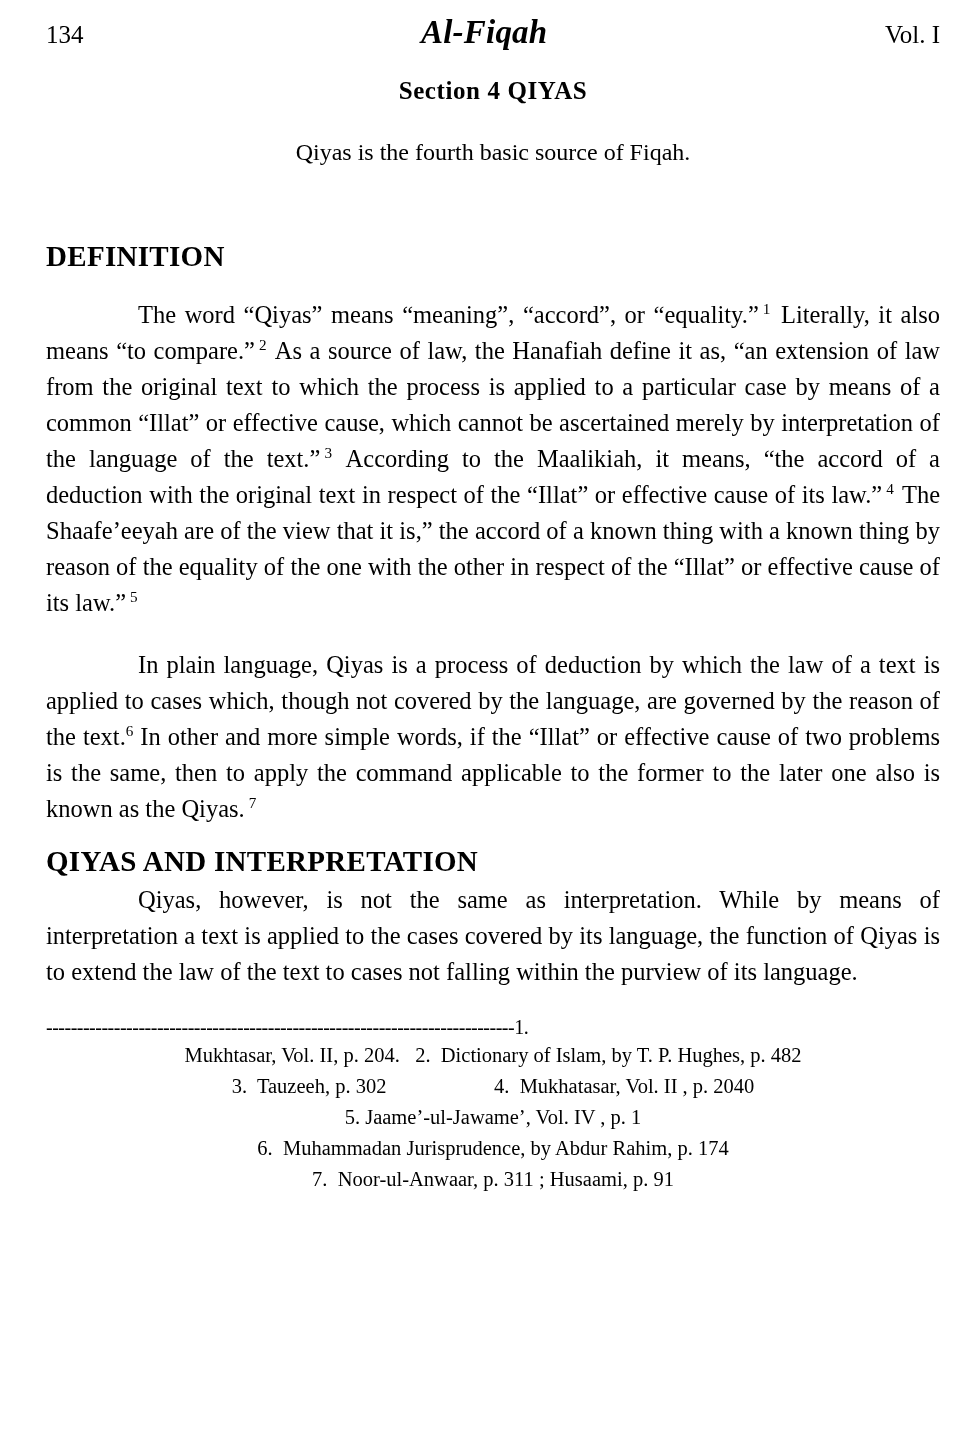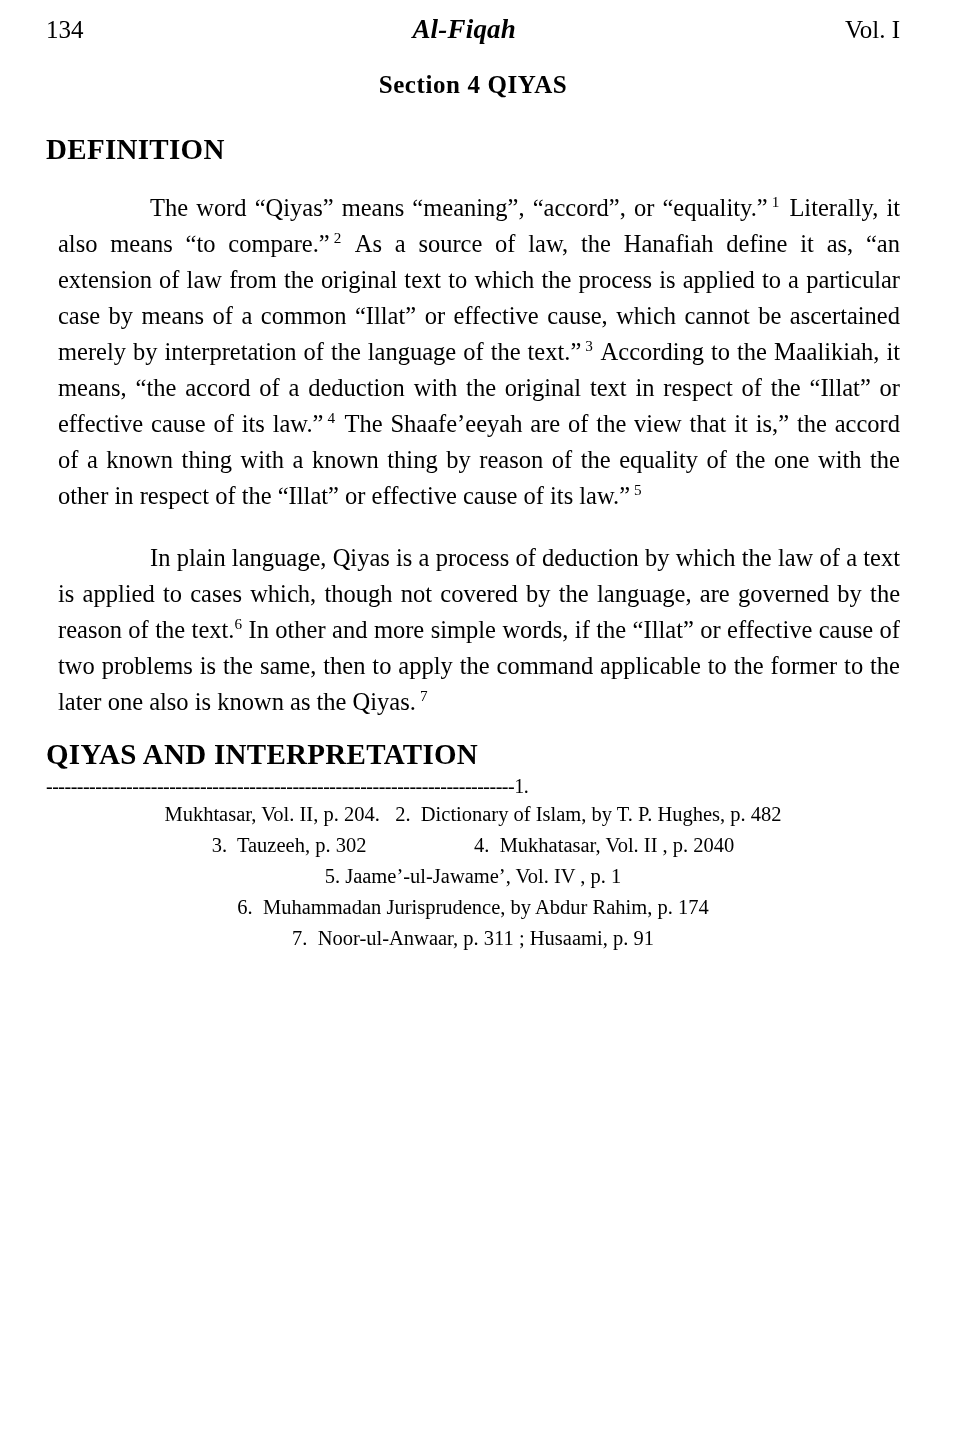--- a/index.html
+++ b/index.html
@@ -12,41 +12,41 @@
     height: 1446px;
     font-family: "Liberation Serif", serif;
     color: #000000;
     position: relative;
     overflow: hidden;
   }
   .page {
     width: 960px;
     height: 1446px;
     box-sizing: border-box;
-    padding: 14px 60px 10px 46px;
+    padding: 14px 20px 10px 46px;
     position: relative;
   }
 
   
   .running-head {
     display: flex;
     align-items: baseline;
     justify-content: space-between;
     font-size: 25px;
     margin: 0 0 26px 0;
   }
   .running-head .folio {
     flex: 0 0 auto;
   }
   .running-head .book-title {
     flex: 1 1 auto;
     text-align: center;
     font-style: italic;
     font-weight: bold;
-    font-size: 27px;
+    font-size: 33px;
     letter-spacing: 0.2px;
   }
   .running-head .volume {
     flex: 0 0 auto;
     text-align: center;
   }
 
   
   .section-heading {
     text-align: center;
@@ -70,21 +70,21 @@
   .sub-heading.tight {
     margin: 0 0 4px 0;
   }
 
   
   p.body {
     font-size: 24.5px;
     line-height: 36px;
     text-align: justify;
     text-justify: inter-word;
-    margin: 0 0 26px 12px;
+    margin: 0 0 26px 0;
     text-indent: 92px;
     hyphens: none;
   }
   p.body.last {
     margin-bottom: 18px;
   }
   sup {
     font-size: 0.62em;
     vertical-align: super;
     line-height: 0;
@@ -119,29 +119,31 @@
 <div class="page">
 
   <div class="running-head">
     <span class="folio">134</span>
     <span class="book-title">Al-Fiqah</span>
     <span class="volume">Vol. I</span>
   </div>
 
   <h1 class="section-heading">Section  4  QIYAS</h1>
 
+  <div class="lead-line">Qiyas is the fourth basic source of Fiqah.</div>
 
   <h2 class="sub-heading">DEFINITION</h2>
 
   <p class="body"><span>The word “Qiyas” means “meaning”, “accord”, or “equality.”</span><sup class="spaced">1</sup> <span>Literally, it also means “to compare.”</span><sup class="spaced">2</sup> <span>As a source of law, the Hanafiah define it as, “an extension of law from the original text to which the process is applied to a particular case by means of a common “Illat” or effective cause, which cannot be ascertained merely by interpretation of the language of the text.”</span><sup class="spaced">3</sup> <span>According to the Maalikiah, it means, “the accord of a deduction with the original text in respect of the “Illat” or effective cause of its law.”</span><sup class="spaced">4</sup> <span>The Shaafe’eeyah are of the view that it is,” the accord of a known thing with a known thing by reason of the equality of the one with the other in respect of the “Illat” or effective cause of its law.”</span><sup class="spaced">5</sup></p>
 
   <p class="body last"><span>In plain language, Qiyas is a process of deduction by which the law of a text is applied to cases which, though not covered by the language, are governed by the reason of the  text.</span><sup>6</sup> <span>In other and more simple words, if the “Illat” or effective cause of two problems is the same, then to apply the command applicable to the former to the later one also is known as the Qiyas.</span><sup class="spaced">7</sup></p>
 
   <h2 class="sub-heading tight">QIYAS AND INTERPRETATION</h2>
 
+  <p class="body">Qiyas, however, is not the same as interpretation. While by means of interpretation a text is applied to the cases covered by its language, the function of Qiyas is to extend the law of the text to cases not falling within the purview of its language.</p>
 
   <div class="footnote-rule">----------------------------------------------------------------------------1.</div>
 
   <div class="footnotes">
     <div class="fn-line">Mukhtasar, Vol. II, p. 204.   2.  Dictionary of Islam, by T. P. Hughes, p. 482</div>
     <div class="fn-line">3.  Tauzeeh, p. 302                     4.  Mukhatasar, Vol. II , p. 2040</div>
     <div class="fn-line">5. Jaame’-ul-Jawame’, Vol. IV , p. 1</div>
     <div class="fn-line">6.  Muhammadan Jurisprudence, by Abdur Rahim, p. 174</div>
     <div class="fn-line">7.  Noor-ul-Anwaar, p. 311 ; Husaami, p. 91</div>
   </div>

